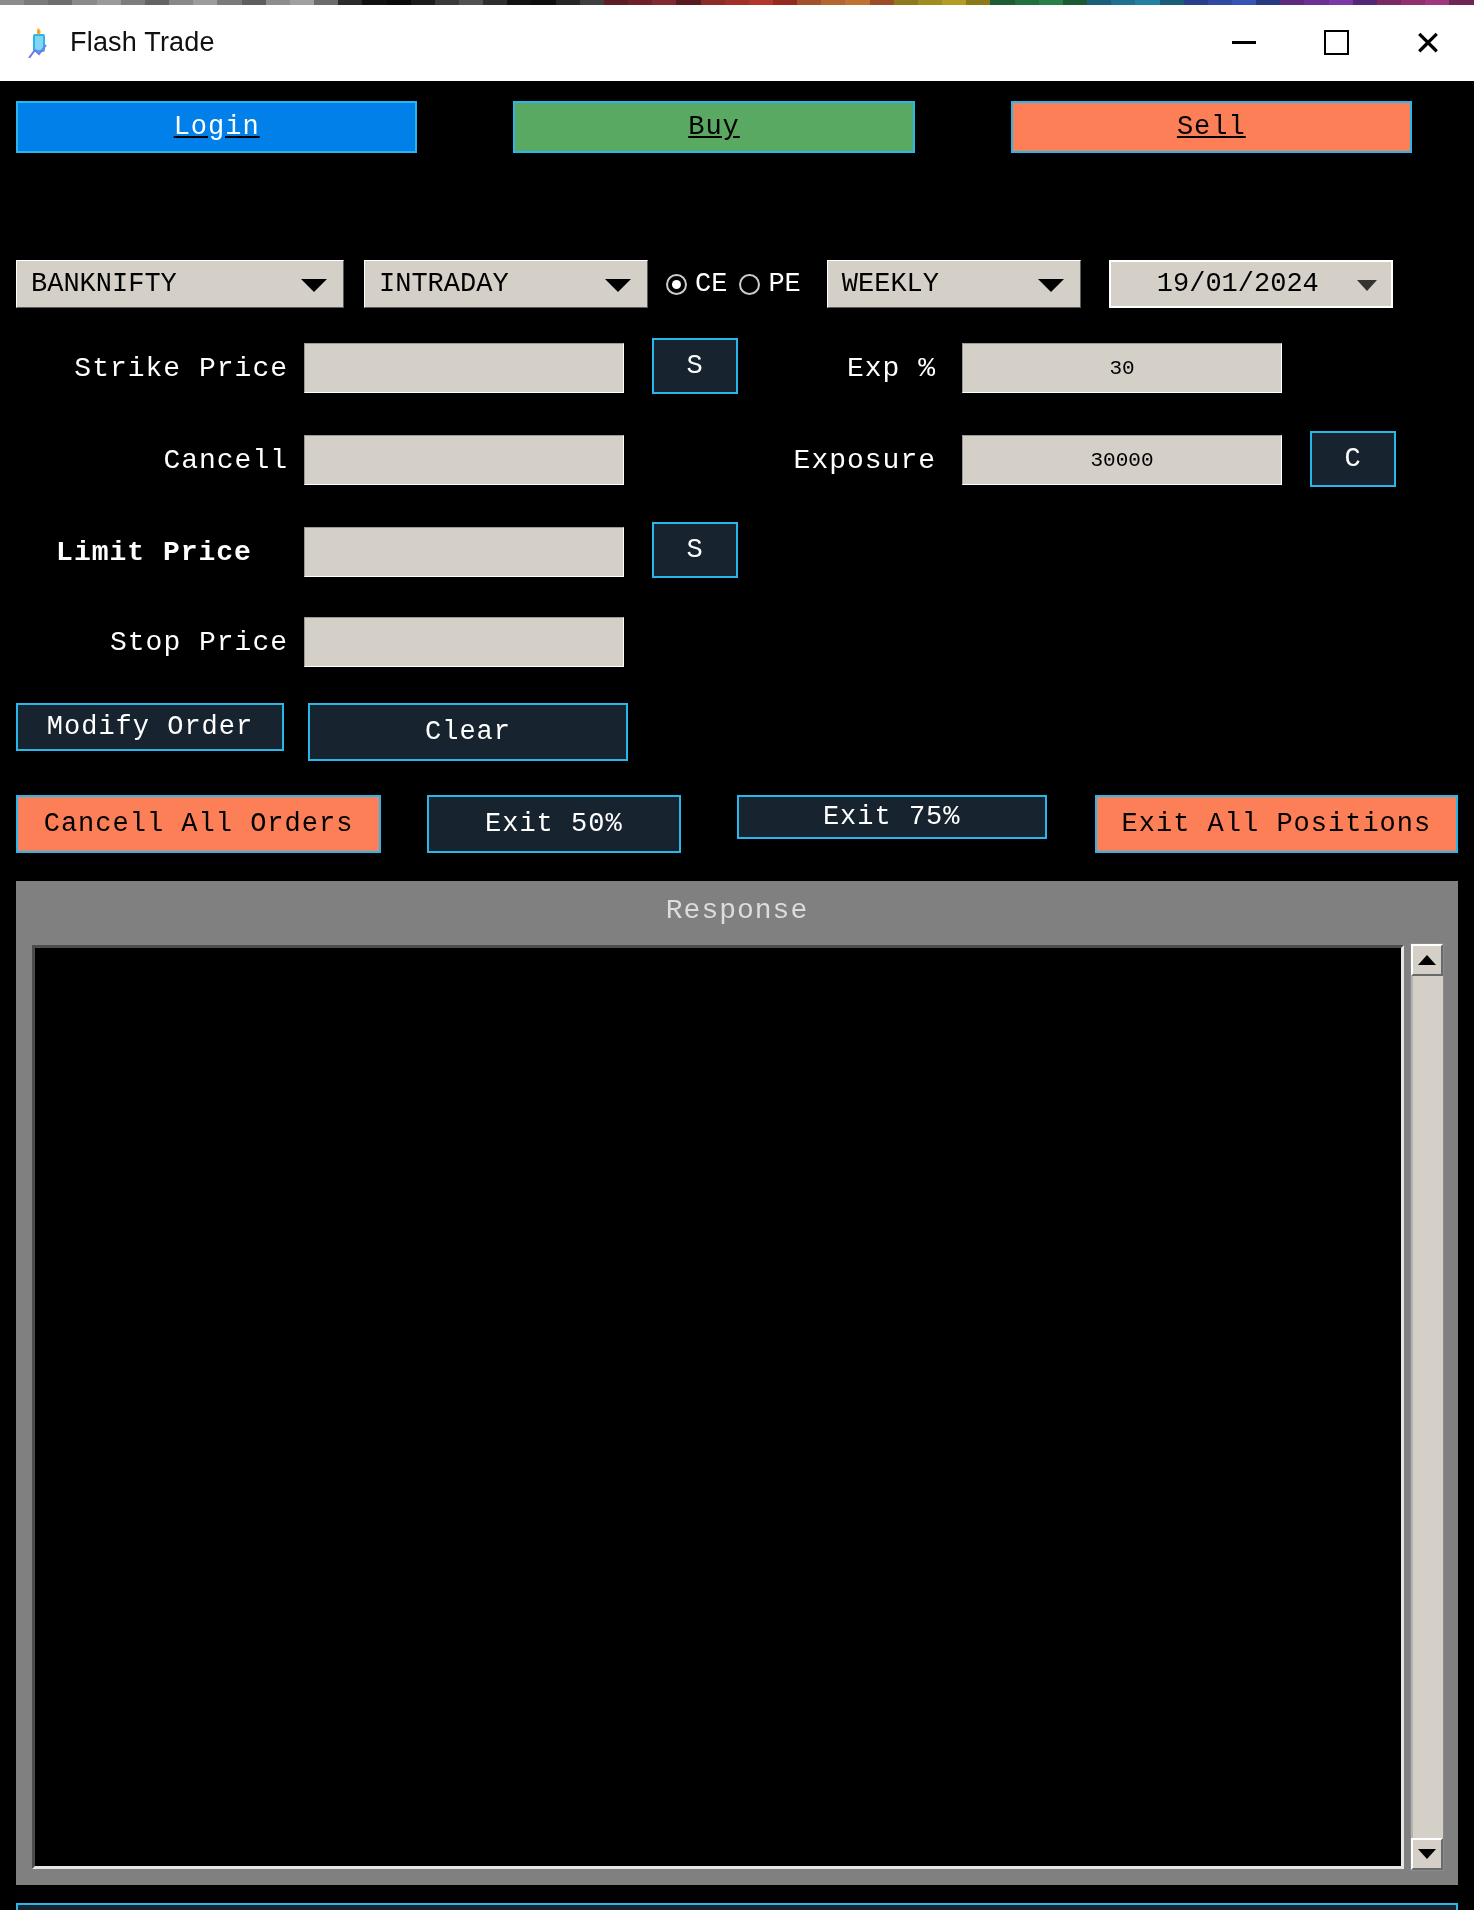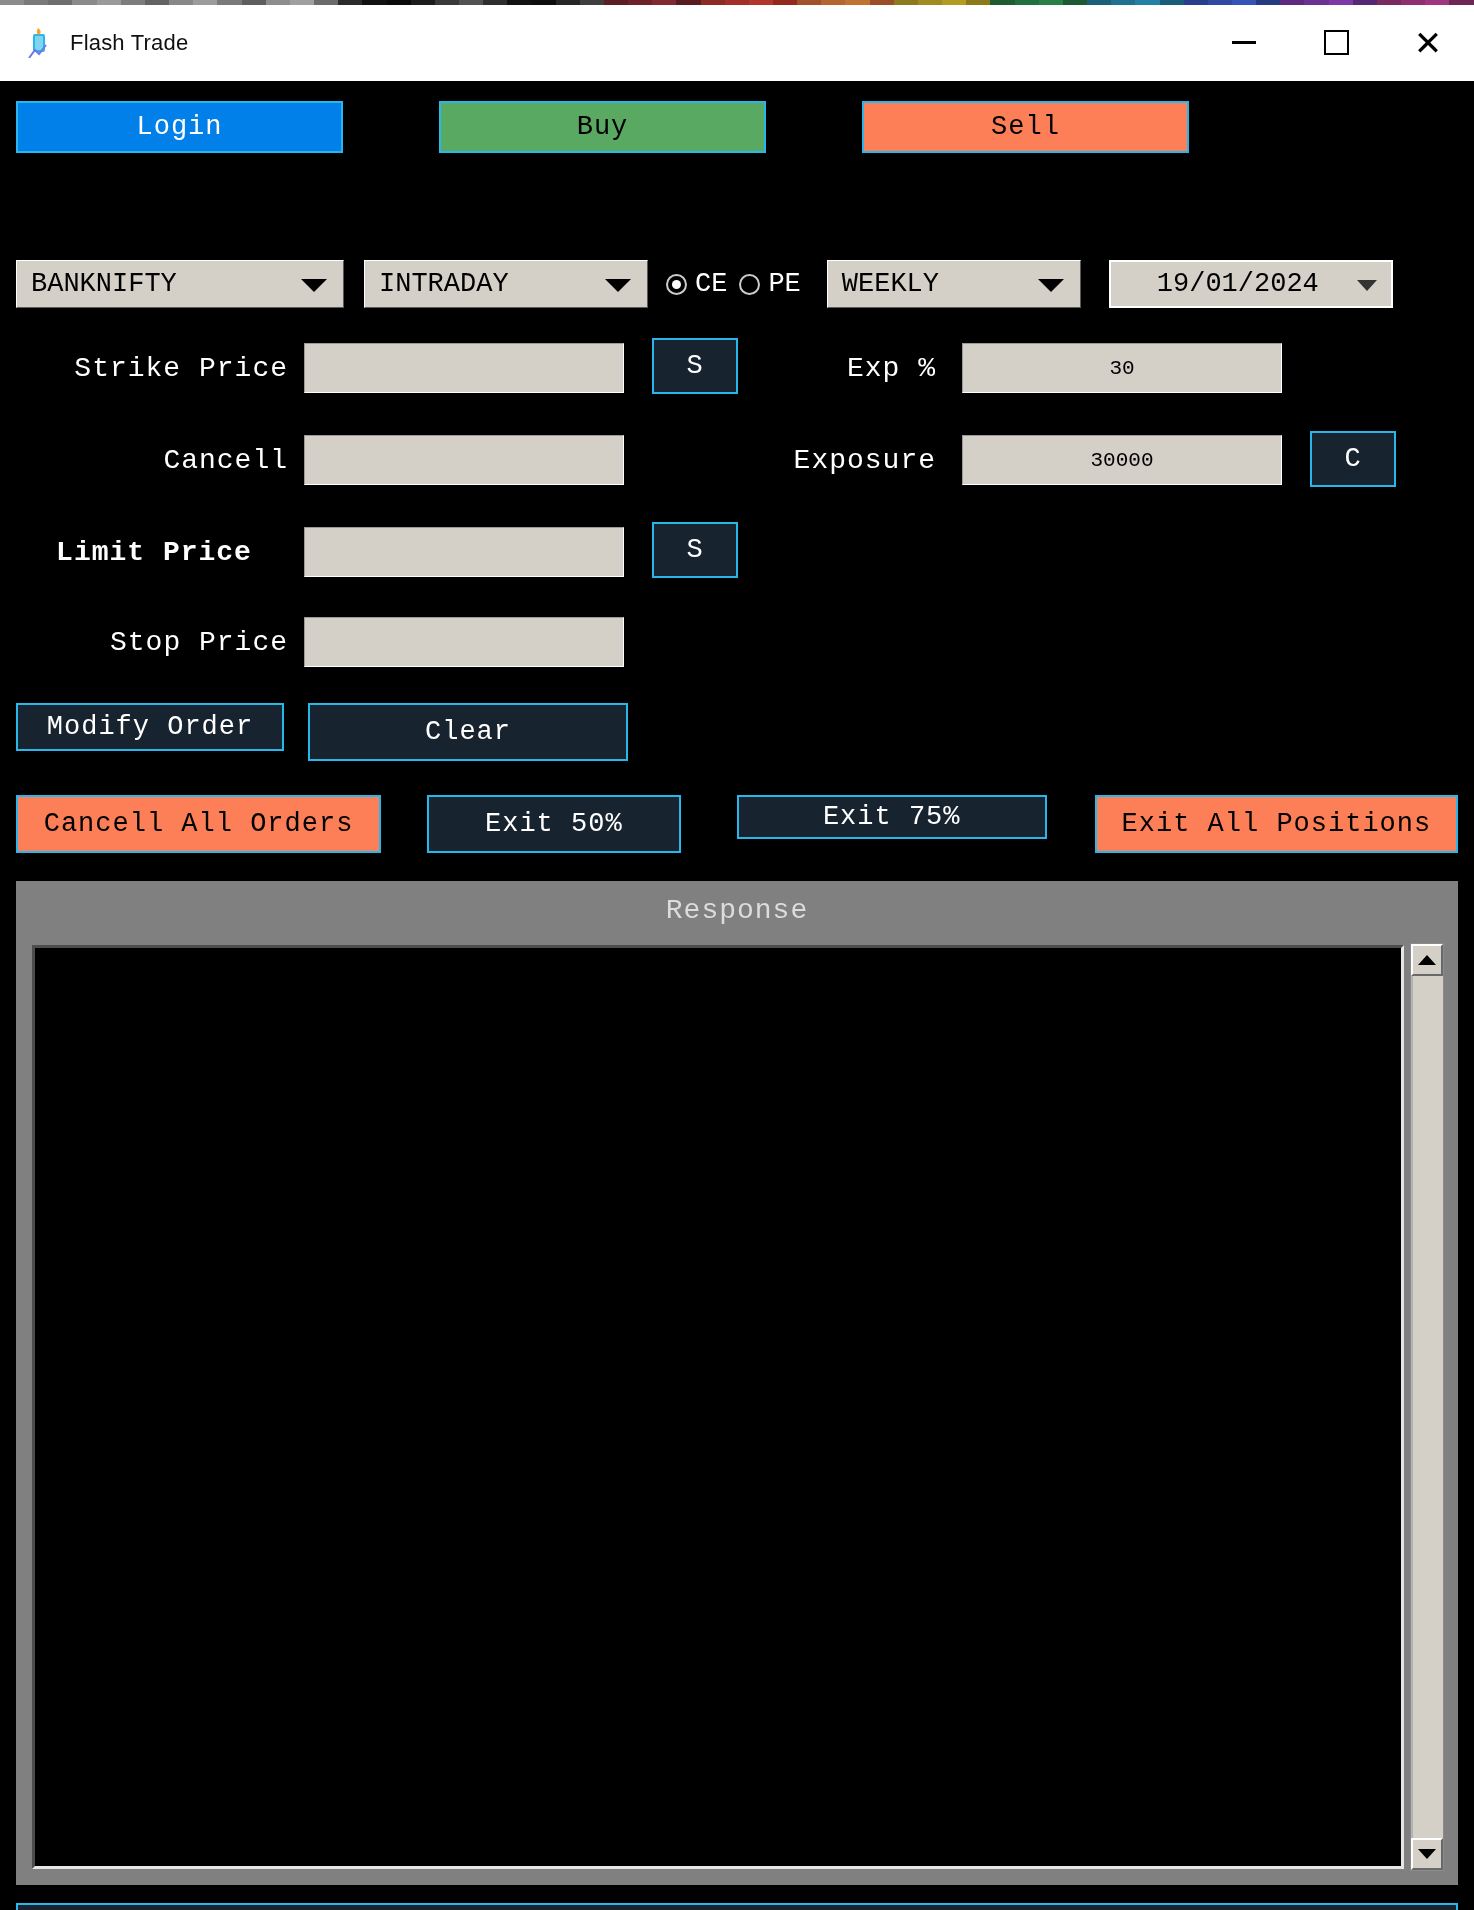--- a/index.html
+++ b/index.html
@@ -44,21 +44,21 @@
   }
   #app-icon {
     margin-left: 26px;
     width: 26px; height: 30px;
     position: relative;
     flex: 0 0 auto;
   }
   #title-text {
     margin-left: 18px;
     font-family: "Liberation Sans", sans-serif;
-    font-size: 22px;
+    font-size: 27px;
     color: #101010;
     letter-spacing: .2px;
   }
   .win-btns {
     position: absolute;
     right: 0; top: 0;
     height: 75px;
     display: flex;
     align-items: center;
   }
@@ -96,22 +96,23 @@
     letter-spacing: 1px;
   }
   .btn.blue  { background:#0080E8; color:#ffffff; }
   .btn.green { background:#5aa963; color:#000000; }
   .btn.red   { background:#fd7f57; color:#000000; }
 
   
   #action-row {
     position: absolute;
     left: 16px; top: 20px;
-    width: 1173px; height: 52px;
-    display: flex;
+    width: 1396px; height: 52px;
+    display: flex;
+    text-decoration: underline;
   }
   #btn-login { width: 420px; }
   #btn-buy   { width: 420px; margin-left: 96px; }
   #btn-sell  { width: 420px; margin-left: 96px; }
 
   
   #selector-row {
     position: absolute;
     left: 16px; top: 178px;
     width: 1442px; height: 50px;

